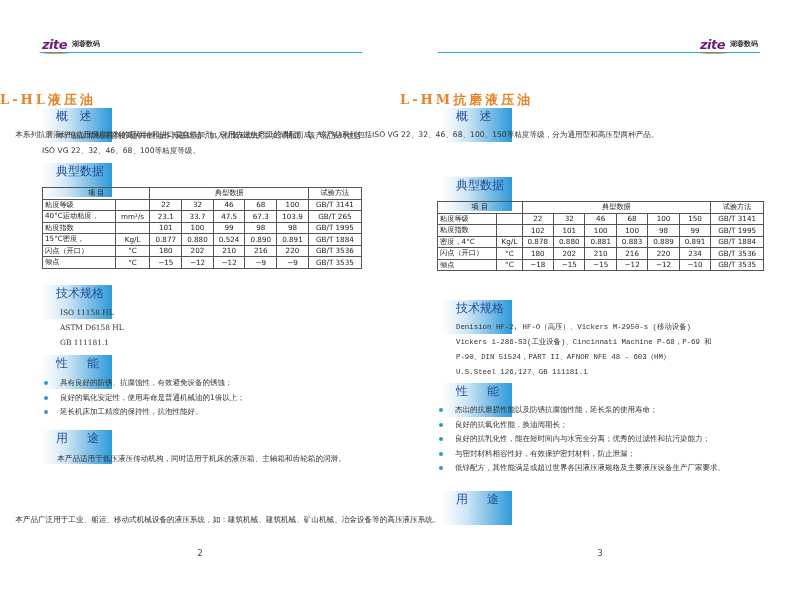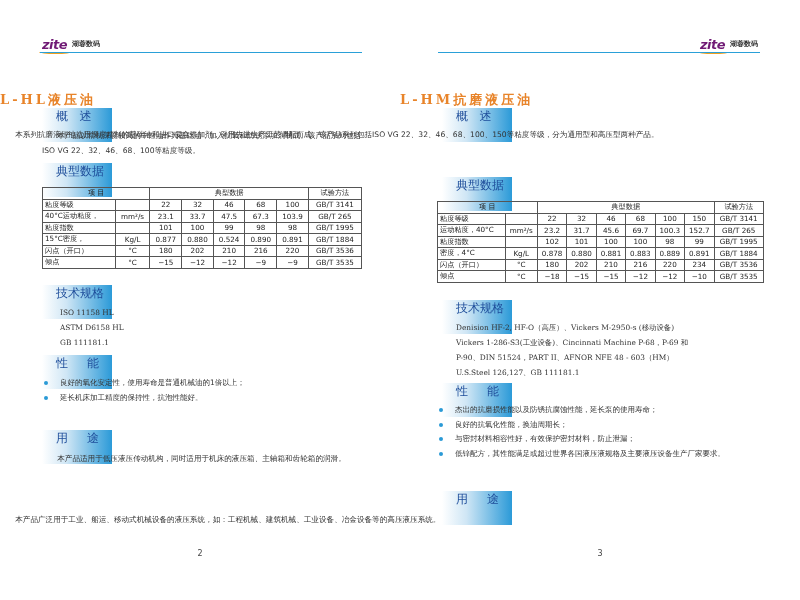--- a/index.html
+++ b/index.html
@@ -142,20 +142,21 @@
     <div>ISO 11158 HL</div>
     <div>ASTM D6158 HL</div>
     <div>GB 111181.1</div>
   </div>
 
   <div class="sec" style="top:355px">
     <div class="sec-bar"></div>
       <span class="sec-label">性     能</span>
   </div>
   <ul class="bullets" style="left:42px; top:376px; width:330px;">
+    <li>具有良好的防锈、抗腐蚀性，有效避免设备的锈蚀；</li>
     <li>良好的氧化安定性，使用寿命是普通机械油的1倍以上；</li>
     <li>延长机床加工精度的保持性，抗泡性能好。</li>
   </ul>
 
   <div class="sec" style="top:430px">
     <div class="sec-bar"></div>
       <span class="sec-label">用     途</span>
   </div>
   <div class="para indent" style="top:451px">本产品适用于低压液压传动机构，同时适用于机床的液压箱、主轴箱和齿轮箱的润滑。</div>
 
@@ -194,31 +195,20 @@
     <tr>
       <td class="lab">粘度等级</td>
           <td></td>
           <td>22</td>
           <td>32</td>
           <td>46</td>
           <td>68</td>
           <td>100</td>
           <td>150</td>
           <td>GB/T 3141</td>
-    </tr>
-    <tr>
-      <td class="lab">运动粘度，40°C</td>
-          <td>mm²/s</td>
-          <td>23.2</td>
-          <td>31.7</td>
-          <td>45.6</td>
-          <td>69.7</td>
-          <td>100.3</td>
-          <td>152.7</td>
-          <td>GB/T 265</td>
     </tr>
     <tr>
       <td class="lab">粘度指数</td>
           <td></td>
           <td>102</td>
           <td>101</td>
           <td>100</td>
           <td>100</td>
           <td>98</td>
           <td>99</td>
@@ -257,39 +247,40 @@
           <td>−10</td>
           <td>GB/T 3535</td>
     </tr>
   </tbody>
     </table>
 
   <div class="sec" style="top:300px">
     <div class="sec-bar"></div>
       <span class="sec-label">技术规格</span>
   </div>
-  <div class="spec" style="left:56px; top:320px;">
+  <div class="spec" style="left:56px; top:320px;font-family:Liberation Mono, monospace;">
     <div>Denision HF-2, HF-O（高压）、Vickers M-2950-s (移动设备)</div>
     <div>Vickers 1-286-S3(工业设备)、Cincinnati Machine P-68，P-69 和</div>
     <div>P-90、DIN 51524，PART II、AFNOR NFE 48 - 603（HM）</div>
     <div>U.S.Steel 126,127、GB 111181.1</div>
   </div>
 
   <div class="sec" style="top:383px">
     <div class="sec-bar"></div>
       <span class="sec-label">性     能</span>
   </div>
   <ul class="bullets" style="left:37px; top:403px; width:340px;">
     <li>杰出的抗磨损性能以及防锈抗腐蚀性能，延长泵的使用寿命；</li>
     <li>良好的抗氧化性能，换油周期长；</li>
+    <li>良好的抗乳化性，能在短时间内与水完全分离；优秀的过滤性和抗污染能力；</li>
     <li>与密封材料相容性好，有效保护密封材料，防止泄漏；</li>
     <li>低锌配方，其性能满足或超过世界各国液压液规格及主要液压设备生产厂家要求。</li>
   </ul>
 
   <div class="sec" style="top:491px">
     <div class="sec-bar"></div>
       <span class="sec-label">用     途</span>
   </div>
 
   <div class="pagenum">3</div>
 </div>
 
-<div class="para indent" style="top:512px">本产品广泛用于工业、船运、移动式机械设备的液压系统，如：工程机械、建筑机械、工业设备、冶金设备等的高压液压系统。</div>
+<div class="para indent" style="top:512px">本产品广泛用于工业、船运、移动式机械设备的液压系统，如：建筑机械、建筑机械、矿山机械、冶金设备等的高压液压系统。</div>
 
 </body></html>

